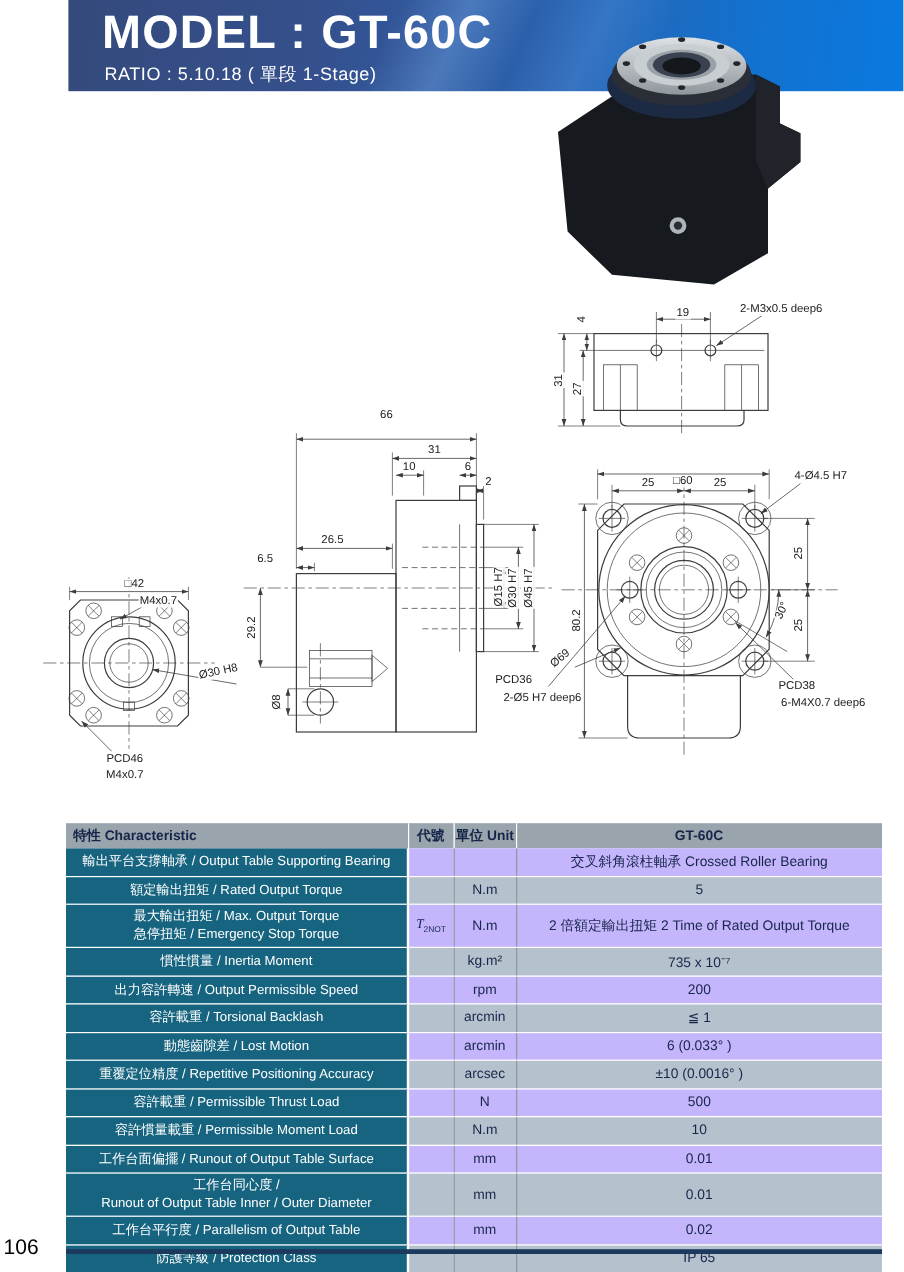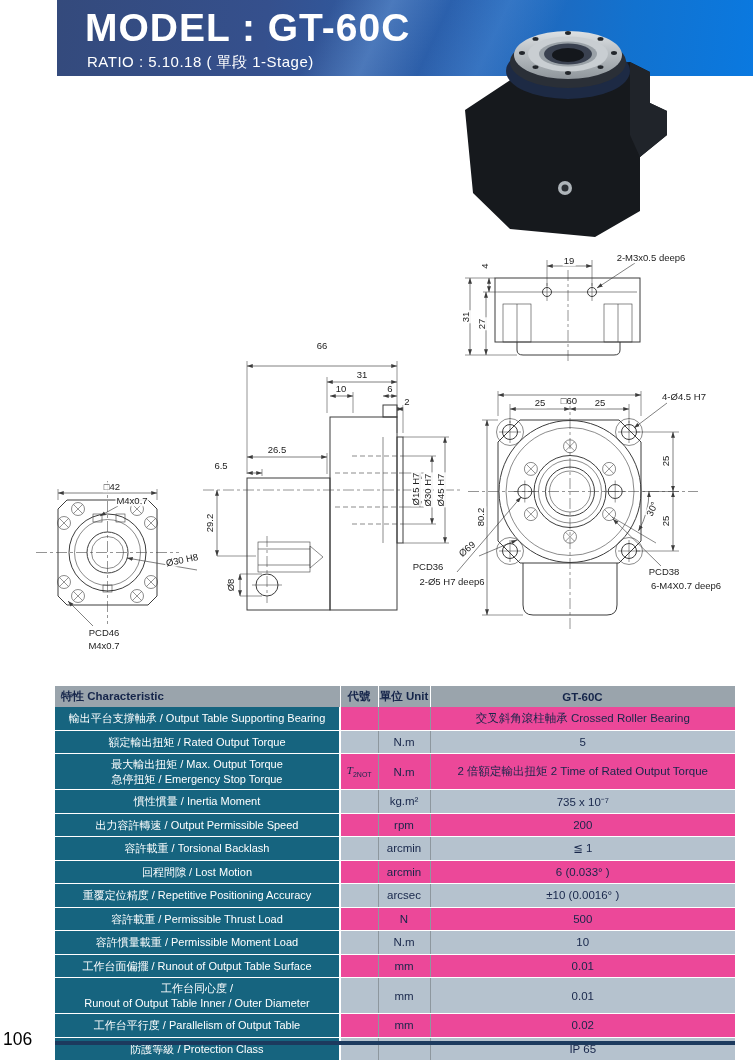--- a/index.html
+++ b/index.html
@@ -28,21 +28,21 @@
           transform:translate(-50%,-50%) rotate(var(--r,0deg));}
   
   .spec{position:absolute;left:55px;top:686px;width:680px;border-collapse:collapse;table-layout:fixed;}
   .spec th{background:#9aa4ac;color:#15254a;font-size:11.5px;font-weight:bold;height:21px;
            border-right:1px solid #fff;padding:0;}
   .spec th.c-label{text-align:left;padding-left:6px;}
   .spec td{height:20.5px;font-size:11.5px;padding:0;}
   .spec tr.tall td{height:33px;}
   .spec td.c-label{background:#16647f;color:#fff;font-size:11px;text-align:center;
                    padding:1px 6px;border-bottom:1.5px solid #fff;border-right:2px solid #fff;line-height:1.3;}
-  .spec td.c-code,.spec td.c-unit,.spec td.c-val{background:#ec4899;color:#17264a;text-align:center;
+  .spec td.c-code,.spec td.c-unit,.spec td.c-val{background:#c4b5fd;color:#17264a;text-align:center;
                    border-bottom:1.5px solid #fff;}
   .spec td.c-code,.spec td.c-unit{border-right:1px solid #8d979e;}
   .spec td.sh{background:#b5c2ce;}
   .spec td.c-code i{font-family:"Liberation Serif",serif;font-style:italic;font-size:11px;}
   .spec td.c-code sub{font-size:7px;}
   .rule{position:absolute;left:55px;top:1041px;width:680px;height:3.5px;background:#1c3a5e;}
   .pageno{position:absolute;left:3px;top:1029px;font-size:17.5px;color:#000;}
 </style>
 </head>
 <body>
@@ -374,21 +374,21 @@
           <td class="c-unit">rpm</td>
           <td class="c-val">200</td>
         </tr>
         <tr>
           <td class="c-label">容許載重 / Torsional Backlash</td>
           <td class="c-code sh"></td>
           <td class="c-unit sh">arcmin</td>
           <td class="c-val sh">≦ 1</td>
         </tr>
         <tr>
-          <td class="c-label">回程間隙 / Lost Motion</td>
+          <td class="c-label">動態齒隙差 / Lost Motion</td>
           <td class="c-code"></td>
           <td class="c-unit">arcmin</td>
           <td class="c-val">6 (0.033° )</td>
         </tr>
         <tr>
           <td class="c-label">重覆定位精度 / Repetitive Positioning Accuracy</td>
           <td class="c-code sh"></td>
           <td class="c-unit sh">arcsec</td>
           <td class="c-val sh">±10 (0.0016° )</td>
         </tr>

